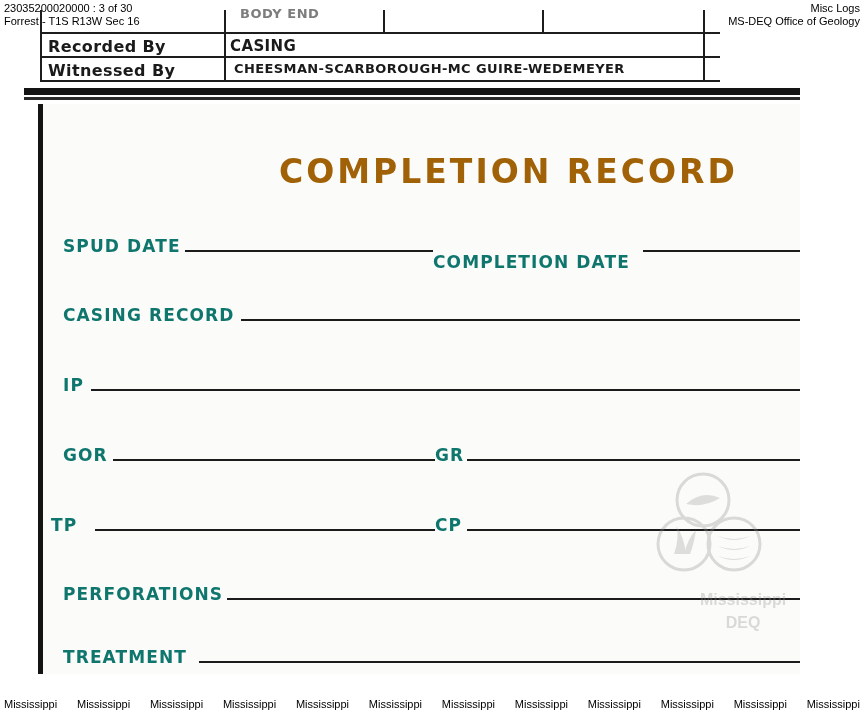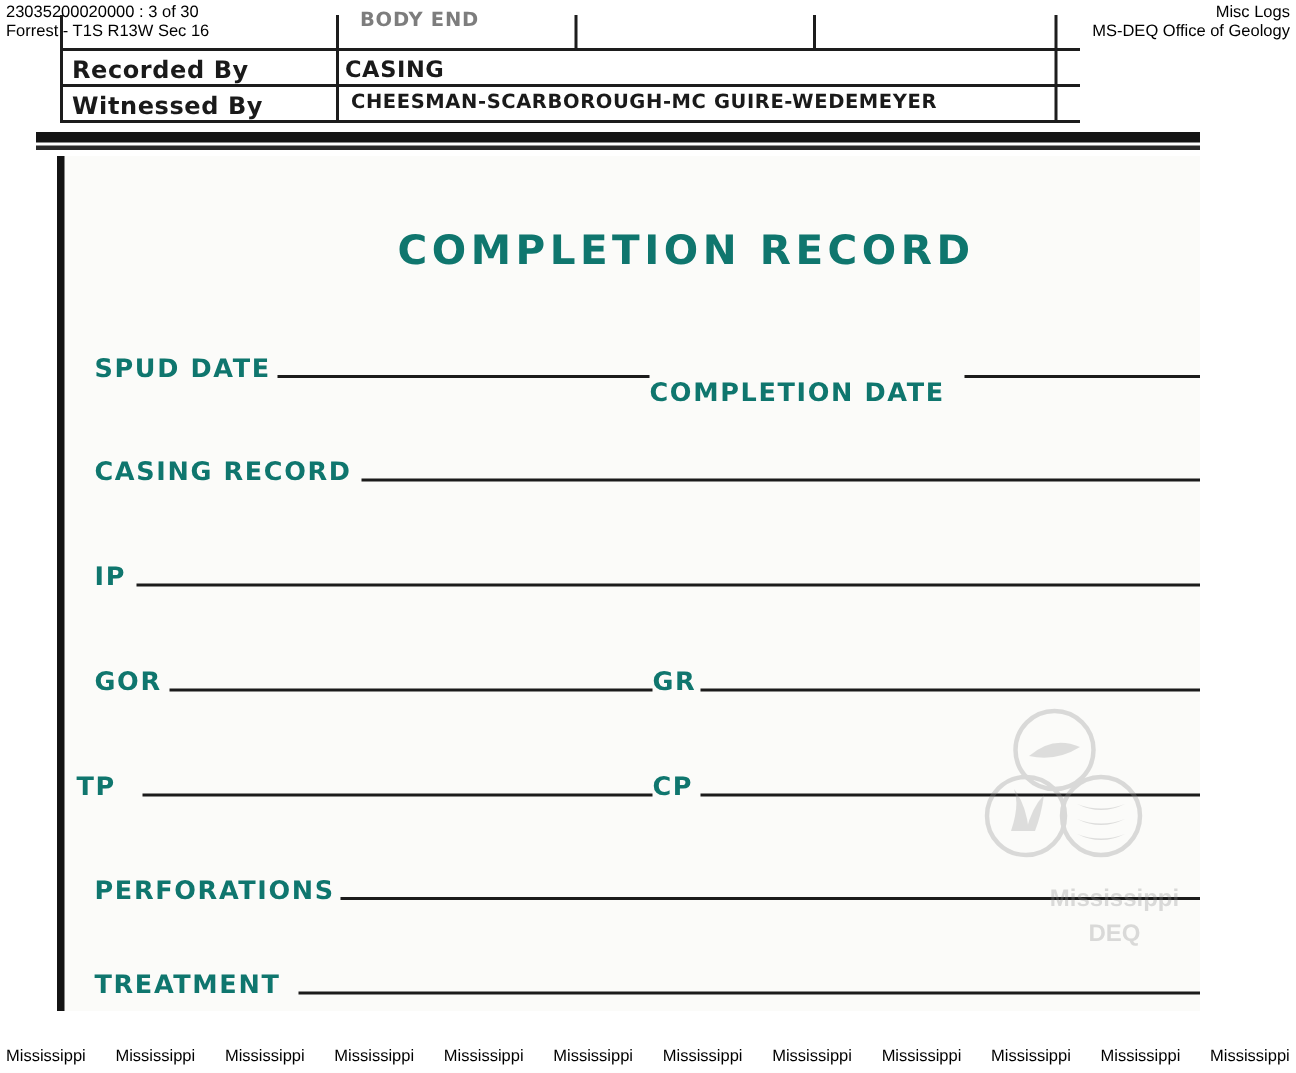--- a/index.html
+++ b/index.html
@@ -97,27 +97,27 @@
     left: 38px;
     top: 104px;
     width: 826px;
     height: 570px;
     border-left: 5px solid #141414;
     background: #fbfbf9;
   }
 
   .form-title {
     position: absolute;
-    left: 222px;
+    left: 236px;
     top: 48px;
     font-family: "DejaVu Sans", sans-serif;
     font-weight: bold;
-    font-size: 27px;
+    font-size: 33px;
     letter-spacing: 3px;
-    color: #0f766e;
+    color: #a16207;
     white-space: nowrap;
   }
 
   .field {
     position: absolute;
     font-family: "DejaVu Sans", sans-serif;
     font-weight: bold;
     font-size: 17px;
     letter-spacing: 1.1px;
     color: #0f766e;

